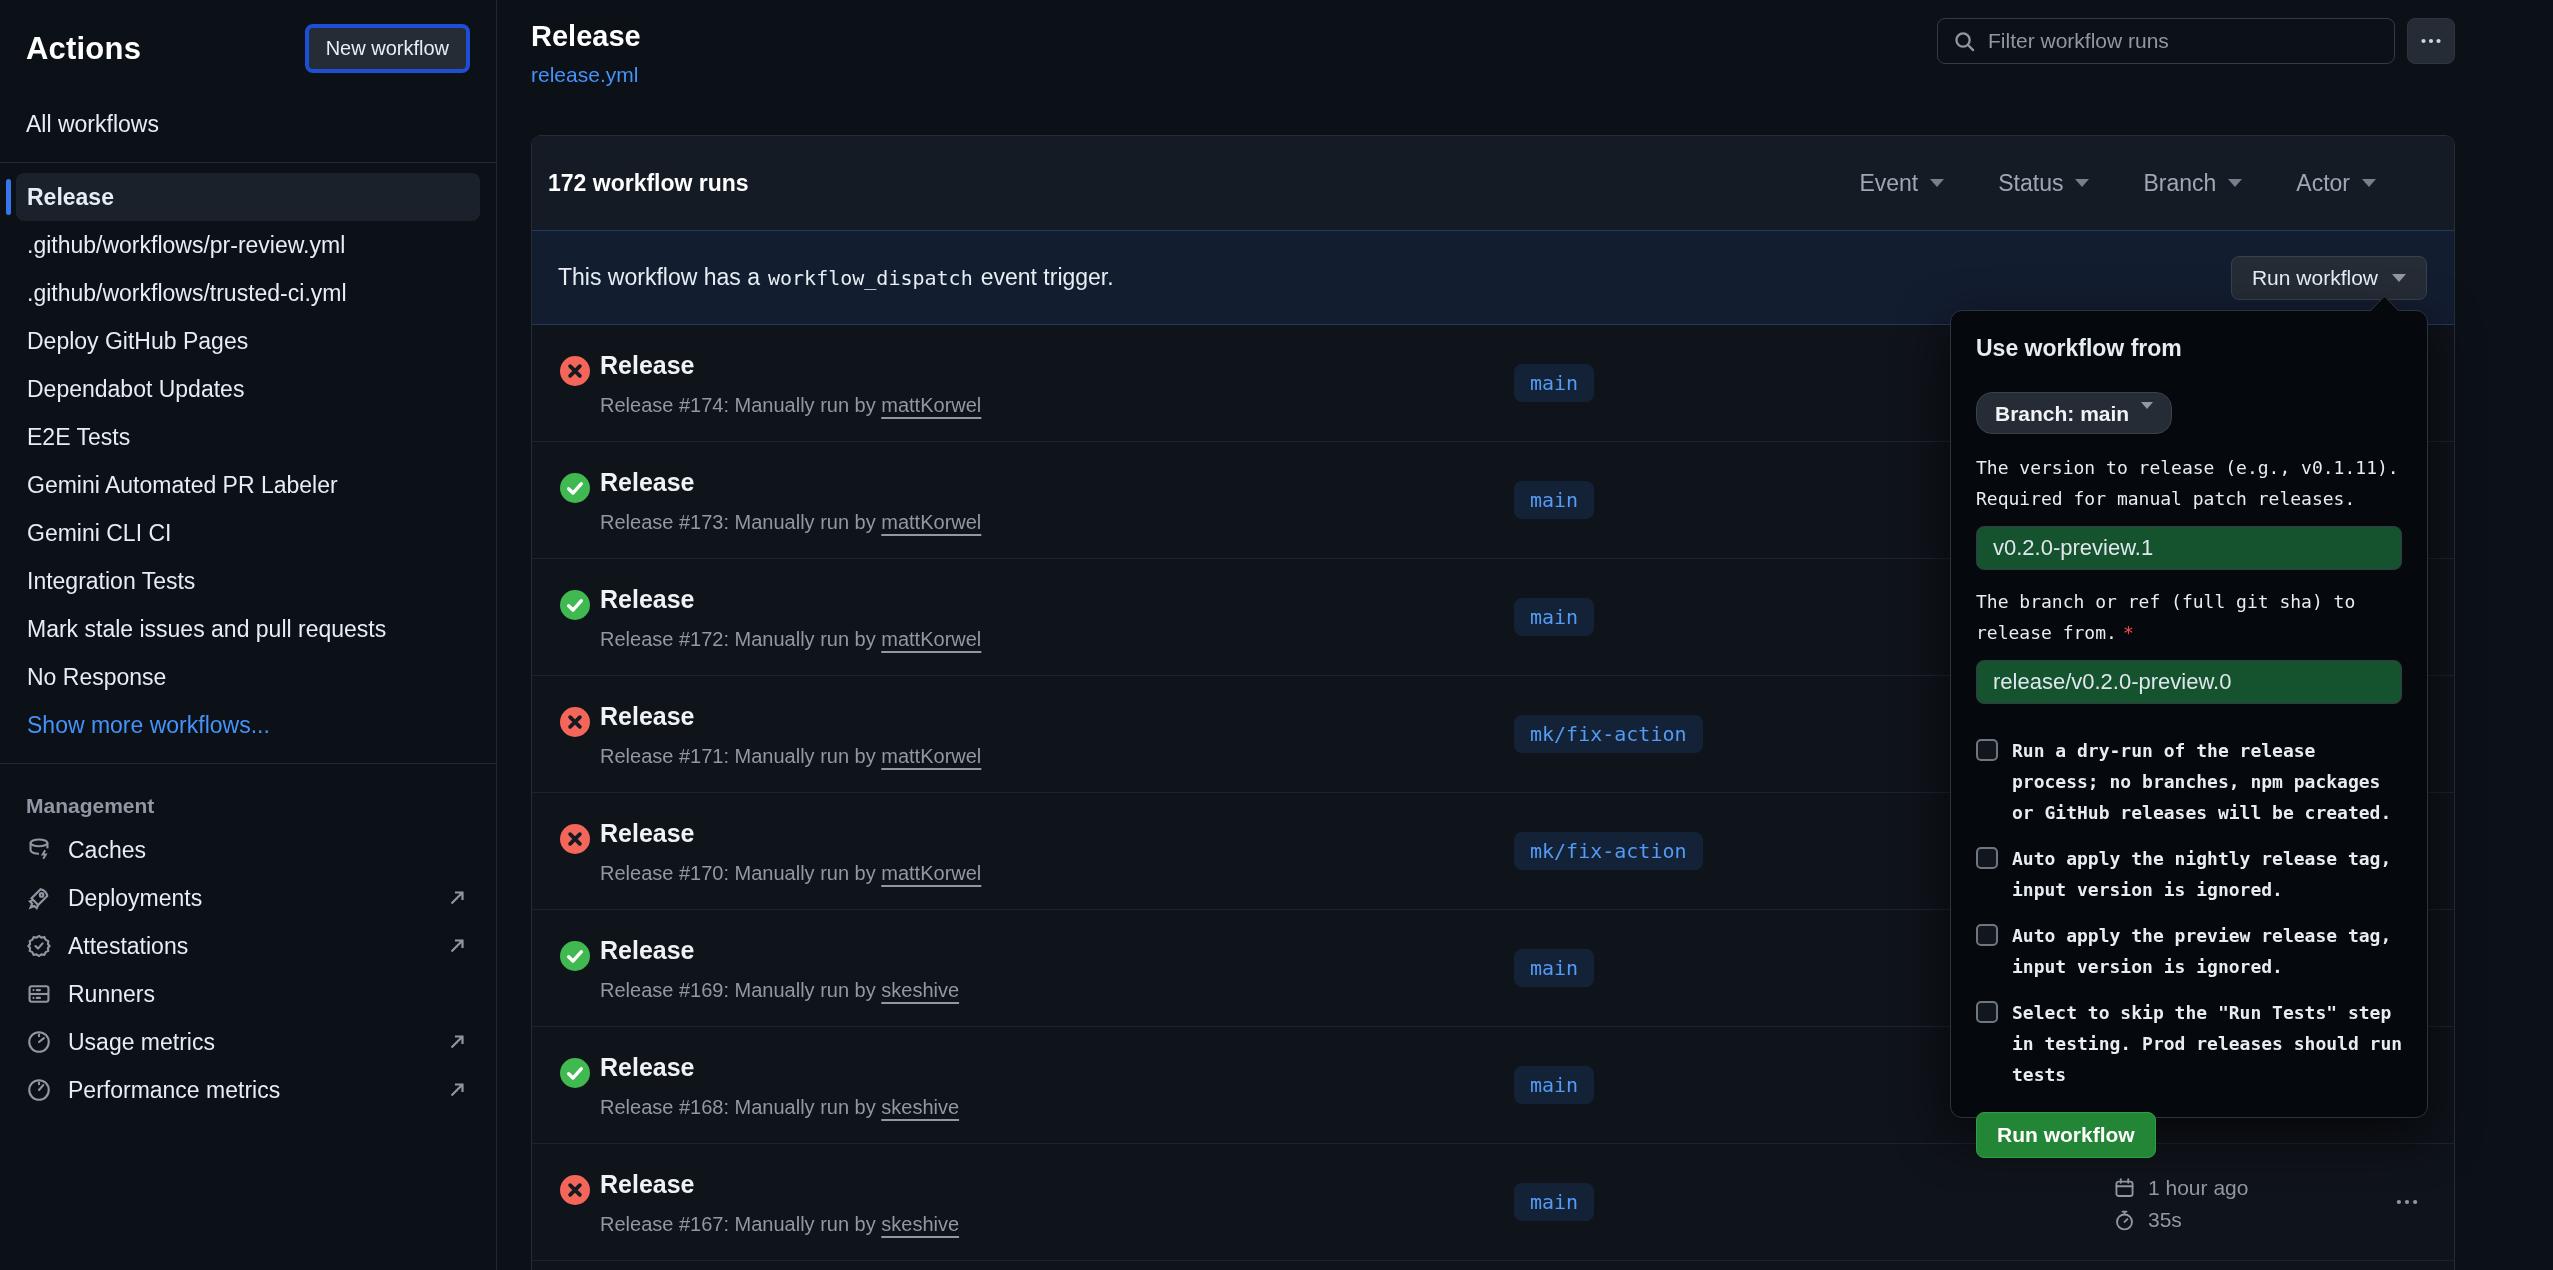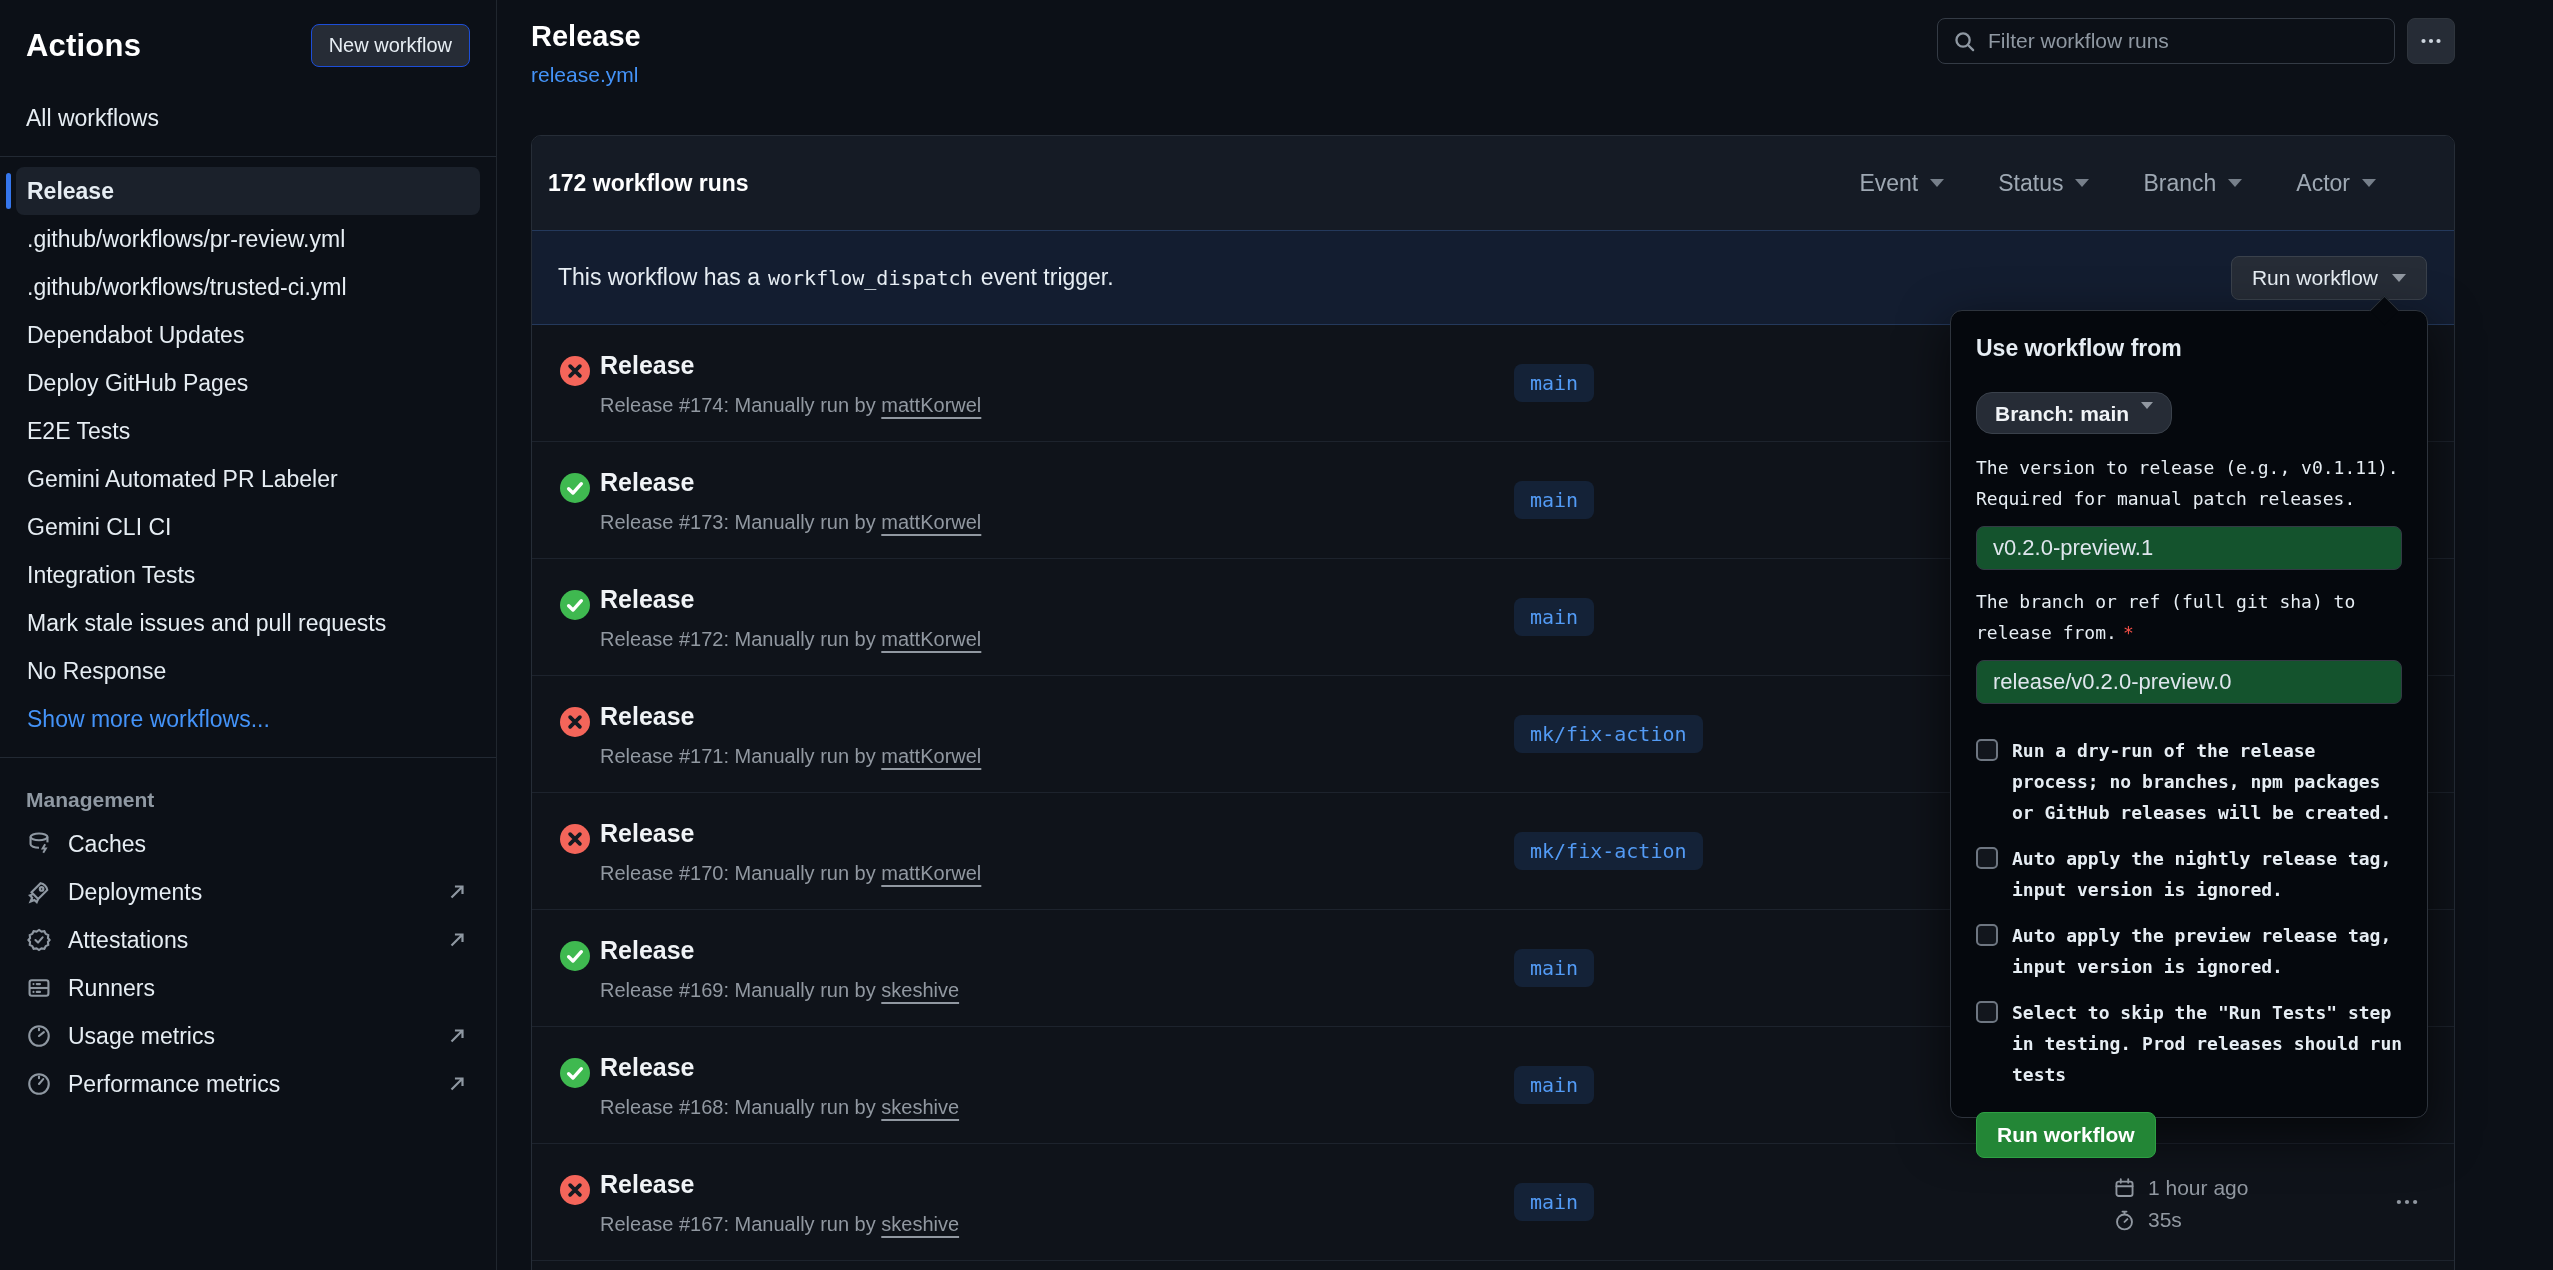--- a/index.html
+++ b/index.html
@@ -16,21 +16,21 @@
   .sidebar {
     position:absolute; left:0; top:0; bottom:0; width:497px;
     border-right:1px solid #20262e; background:#0c1017;
   }
   .sb-head {
     display:flex; align-items:center; justify-content:space-between;
     padding:24px 26px 0 26px;
   }
   .sb-title { font-size:31px; font-weight:bold; color:#ffffff; letter-spacing:.2px; }
   .btn-gray {
-    background:#262c36; border:1px solid #1d4ed8; border-radius:8px;
+    background:#262c36; border:4px solid #1d4ed8; border-radius:8px;
     color:#e6edf3; font-size:20px; padding:9px 17px; cursor:pointer;
     font-family:"Liberation Sans", sans-serif;
   }
   .sb-all { margin-top:28px; padding:10px 26px; font-size:23px; color:#e6edf3; cursor:pointer; }
   .sb-divider { border-top:1px solid #222933; margin:14px 0 10px 0; }
   .wf-list { padding:0; }
   .wf-item {
     height:48px; display:flex; align-items:center;
     margin:0 16px; padding:0 11px; font-size:23px; color:#e6edf3;
     border-radius:8px; cursor:pointer; position:relative;
@@ -162,22 +162,22 @@
   <div class="sb-head">
     <div class="sb-title">Actions</div>
     <button class="btn-gray">New workflow</button>
   </div>
   <div class="sb-all">All workflows</div>
   <div class="sb-divider"></div>
   <nav class="wf-list" id="wf-list">
       <div class="wf-item selected">Release</div>
       <div class="wf-item">.github/workflows/pr-review.yml</div>
       <div class="wf-item">.github/workflows/trusted-ci.yml</div>
+      <div class="wf-item">Deploy GitHub Pages</div>
       <div class="wf-item">Dependabot Updates</div>
-      <div class="wf-item">Deploy GitHub Pages</div>
       <div class="wf-item">E2E Tests</div>
       <div class="wf-item">Gemini Automated PR Labeler</div>
       <div class="wf-item">Gemini CLI CI</div>
       <div class="wf-item">Integration Tests</div>
       <div class="wf-item">Mark stale issues and pull requests</div>
       <div class="wf-item">No Response</div>
       <div class="wf-item link">Show more workflows...</div>
     </nav>
   <div class="sb-divider"></div>
   <div class="mgmt-heading">Management</div>

